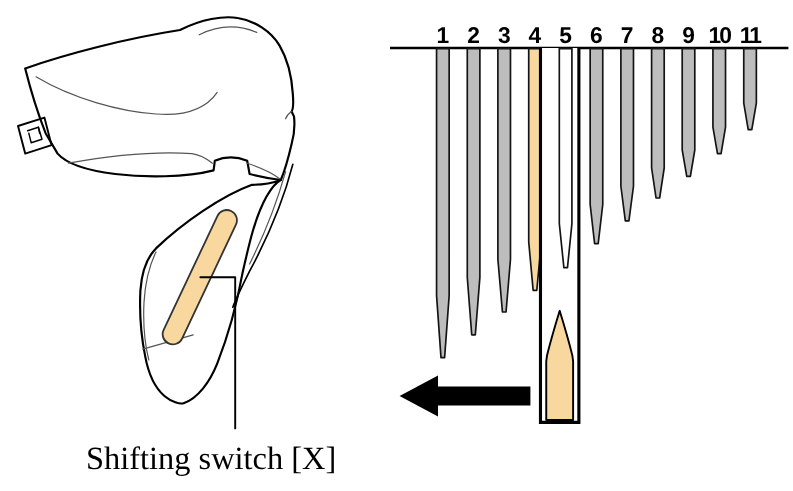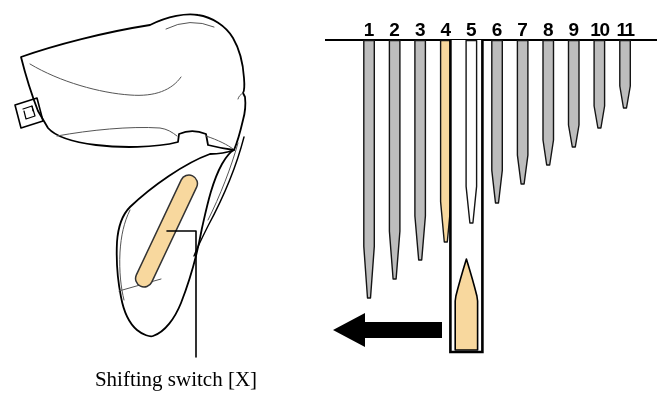--- a/index.html
+++ b/index.html
@@ -5,21 +5,21 @@
   html,body{margin:0;padding:0;background:#ffffff;}
   .stage{
     position:relative;width:661px;height:409px;background:#ffffff;
     font-family:"Liberation Sans",sans-serif;overflow:hidden;
   }
   .stage svg{position:absolute;left:0;top:0;}
   .switch-label{
     position:absolute;left:66px;top:367px;width:220px;
     text-align:center;
     font-family:"Liberation Serif",serif;
-    font-size:21px;color:#000;white-space:nowrap;
+    font-size:27px;color:#000;white-space:nowrap;
   }
 </style>
 </head>
 <body>
 
 <div class="stage">
 
   <svg width="661" height="409" viewBox="0 0 661 409">
     <g fill="none" stroke="#000" stroke-width="1.8" stroke-linejoin="round" stroke-linecap="round">
 

